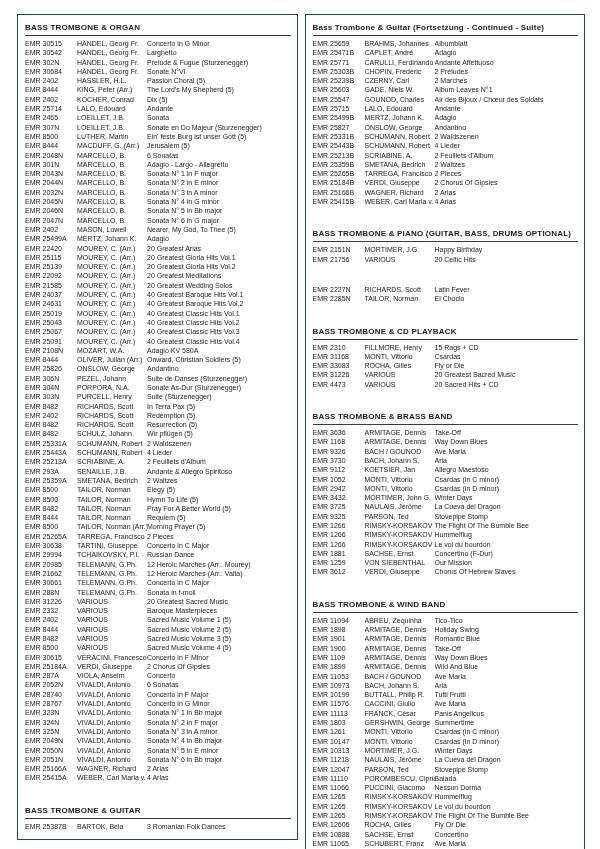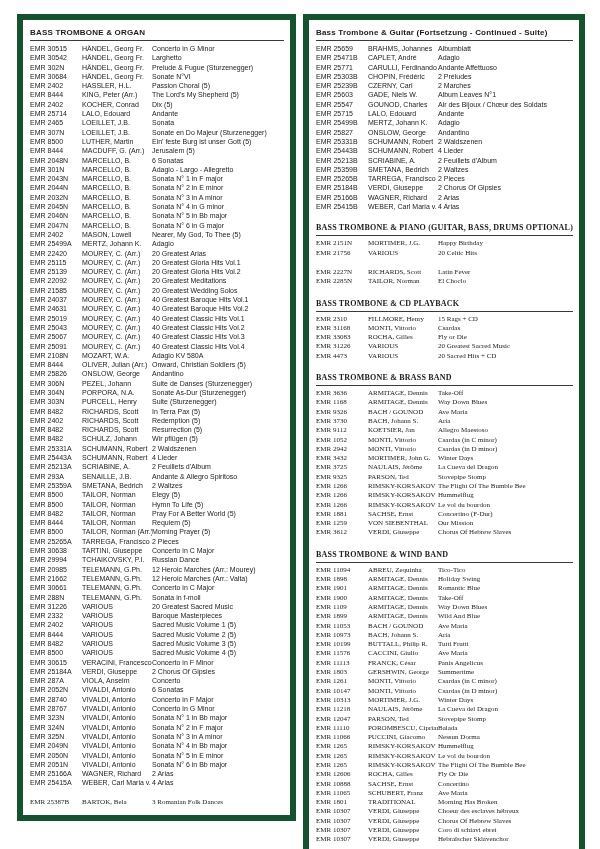--- a/index.html
+++ b/index.html
@@ -1,21 +1,21 @@
 <!DOCTYPE html>
 <html><head>
 <meta charset="utf-8">
 <style>
   html,body{margin:0;padding:0;background:#ffffff;}
   body{width:600px;height:849px;overflow:hidden;font-family:"Liberation Sans",sans-serif;color:#1c1c1c;}
   .page{position:relative;width:600px;height:849px;background:#fff;}
   .cols{display:flex;gap:7px;padding:14px 15px 0 17px;align-items:flex-start;}
-  .col-box{border:6px solid #14532d;background:#fff;box-sizing:border-box;width:283px;padding:6px 6px 8px 7px;}
+  .col-box{border:1px solid #14532d;background:#fff;box-sizing:border-box;width:283px;padding:6px 6px 8px 7px;}
   .section{margin-top:0;}
-  .section + .section{margin-top:10px;font-family:Liberation Serif, serif;}
+  .section + .section{margin-top:21px;}
   .section-title{font-size:8px;font-weight:bold;letter-spacing:.2px;border-bottom:1px solid #3a3a3a;padding:2px 0 3px 0;margin-bottom:3px;white-space:nowrap;}
   .section-title.italic{}
   .row{display:flex;font-size:7px;line-height:9.3px;white-space:nowrap;overflow:hidden;}
   .c-num{flex:0 0 52px;}
   .c-comp{flex:0 0 70px;overflow:hidden;}
   .c-title{flex:1 1 auto;overflow:hidden;}
 </style>
 </head>
 <body>
 
@@ -419,20 +419,21 @@
             <span class="c-comp">WAGNER, Richard</span>
             <span class="c-title">2 Arias</span>
           </div>
           <div class="row">
             <span class="c-num">EMR 25415A</span>
             <span class="c-comp">WEBER, Carl Maria v.</span>
             <span class="c-title">4 Arias</span>
           </div>
         </div>
         <div class="section">
+          <div class="section-title">BASS TROMBONE &amp; GUITAR</div>
           <div class="row">
             <span class="c-num">EMR 25387B</span>
             <span class="c-comp">BARTOK, Bela</span>
             <span class="c-title">3 Romanian Folk Dances</span>
           </div>
         </div>
       </div>
     <div class="col-box">
         <div class="section">
           <div class="section-title italic">Bass Trombone &amp; Guitar (Fortsetzung - Continued - Suite)</div>

